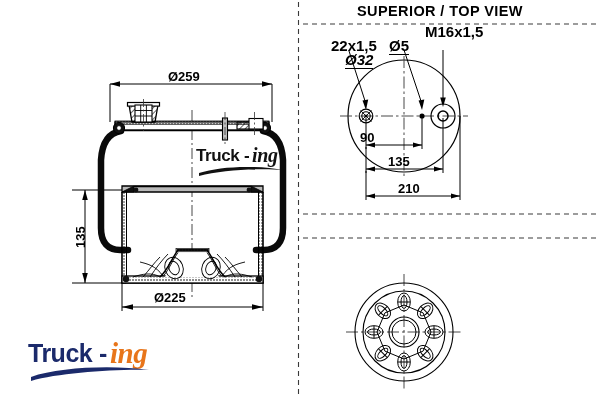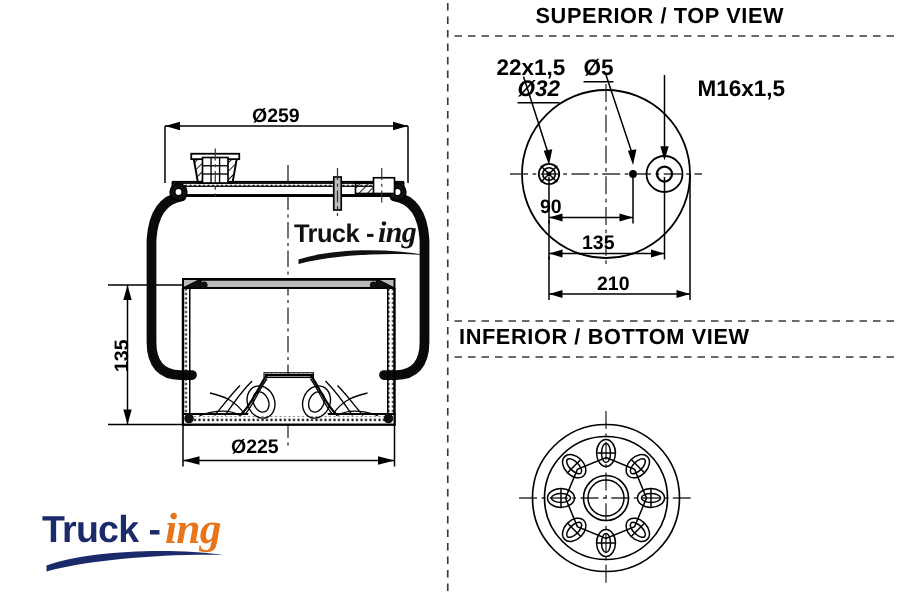--- a/index.html
+++ b/index.html
@@ -413,29 +413,28 @@
   <div class="lbl dim-vert" style="left:74px; top:248px;">135</div>
 
   <div class="lbl view-title" style="left:325px; top:4px;margin-left:32px;">SUPERIOR / TOP VIEW</div>
 
   <div class="lbl dim-small" style="left:331px; top:38px;">22x1,5</div>
 
   <div class="lbl dim-small underline-txt" style="left:345px; top:52px;font-style:italic;">Ø32</div>
 
   <div class="lbl dim-small underline-txt" style="left:389px; top:38px;text-align:right;">Ø5</div>
 
-  <div class="lbl dim-small" style="left:425px; top:52px;margin-left:40px;">M16x1,5</div>
+  <div class="lbl dim-small" style="left:425px; top:24px;">M16x1,5</div>
 
   <div class="lbl dim" style="left:360px; top:131px;">90</div>
 
   <div class="lbl dim" style="left:388px; top:155px;">135</div>
 
   <div class="lbl dim" style="left:398px; top:182px;">210</div>
 
-  <div class="lbl view-title" style="left:306px; top:218px;">INFERIOR / BOTTOM VIEW</div>
 
   <div id="watermark">
     <span class="word">Truck</span>
     <span class="dash">-</span>
     <span class="ing">ing</span>
     <svg width="96" height="14" style="position:absolute;left:2px;top:19px;">
       <path d="M1,9 C22,2 58,1 86,6 C60,4 24,6 1,12 Z" fill="#111111"></path>
     </svg>
   </div>
 

